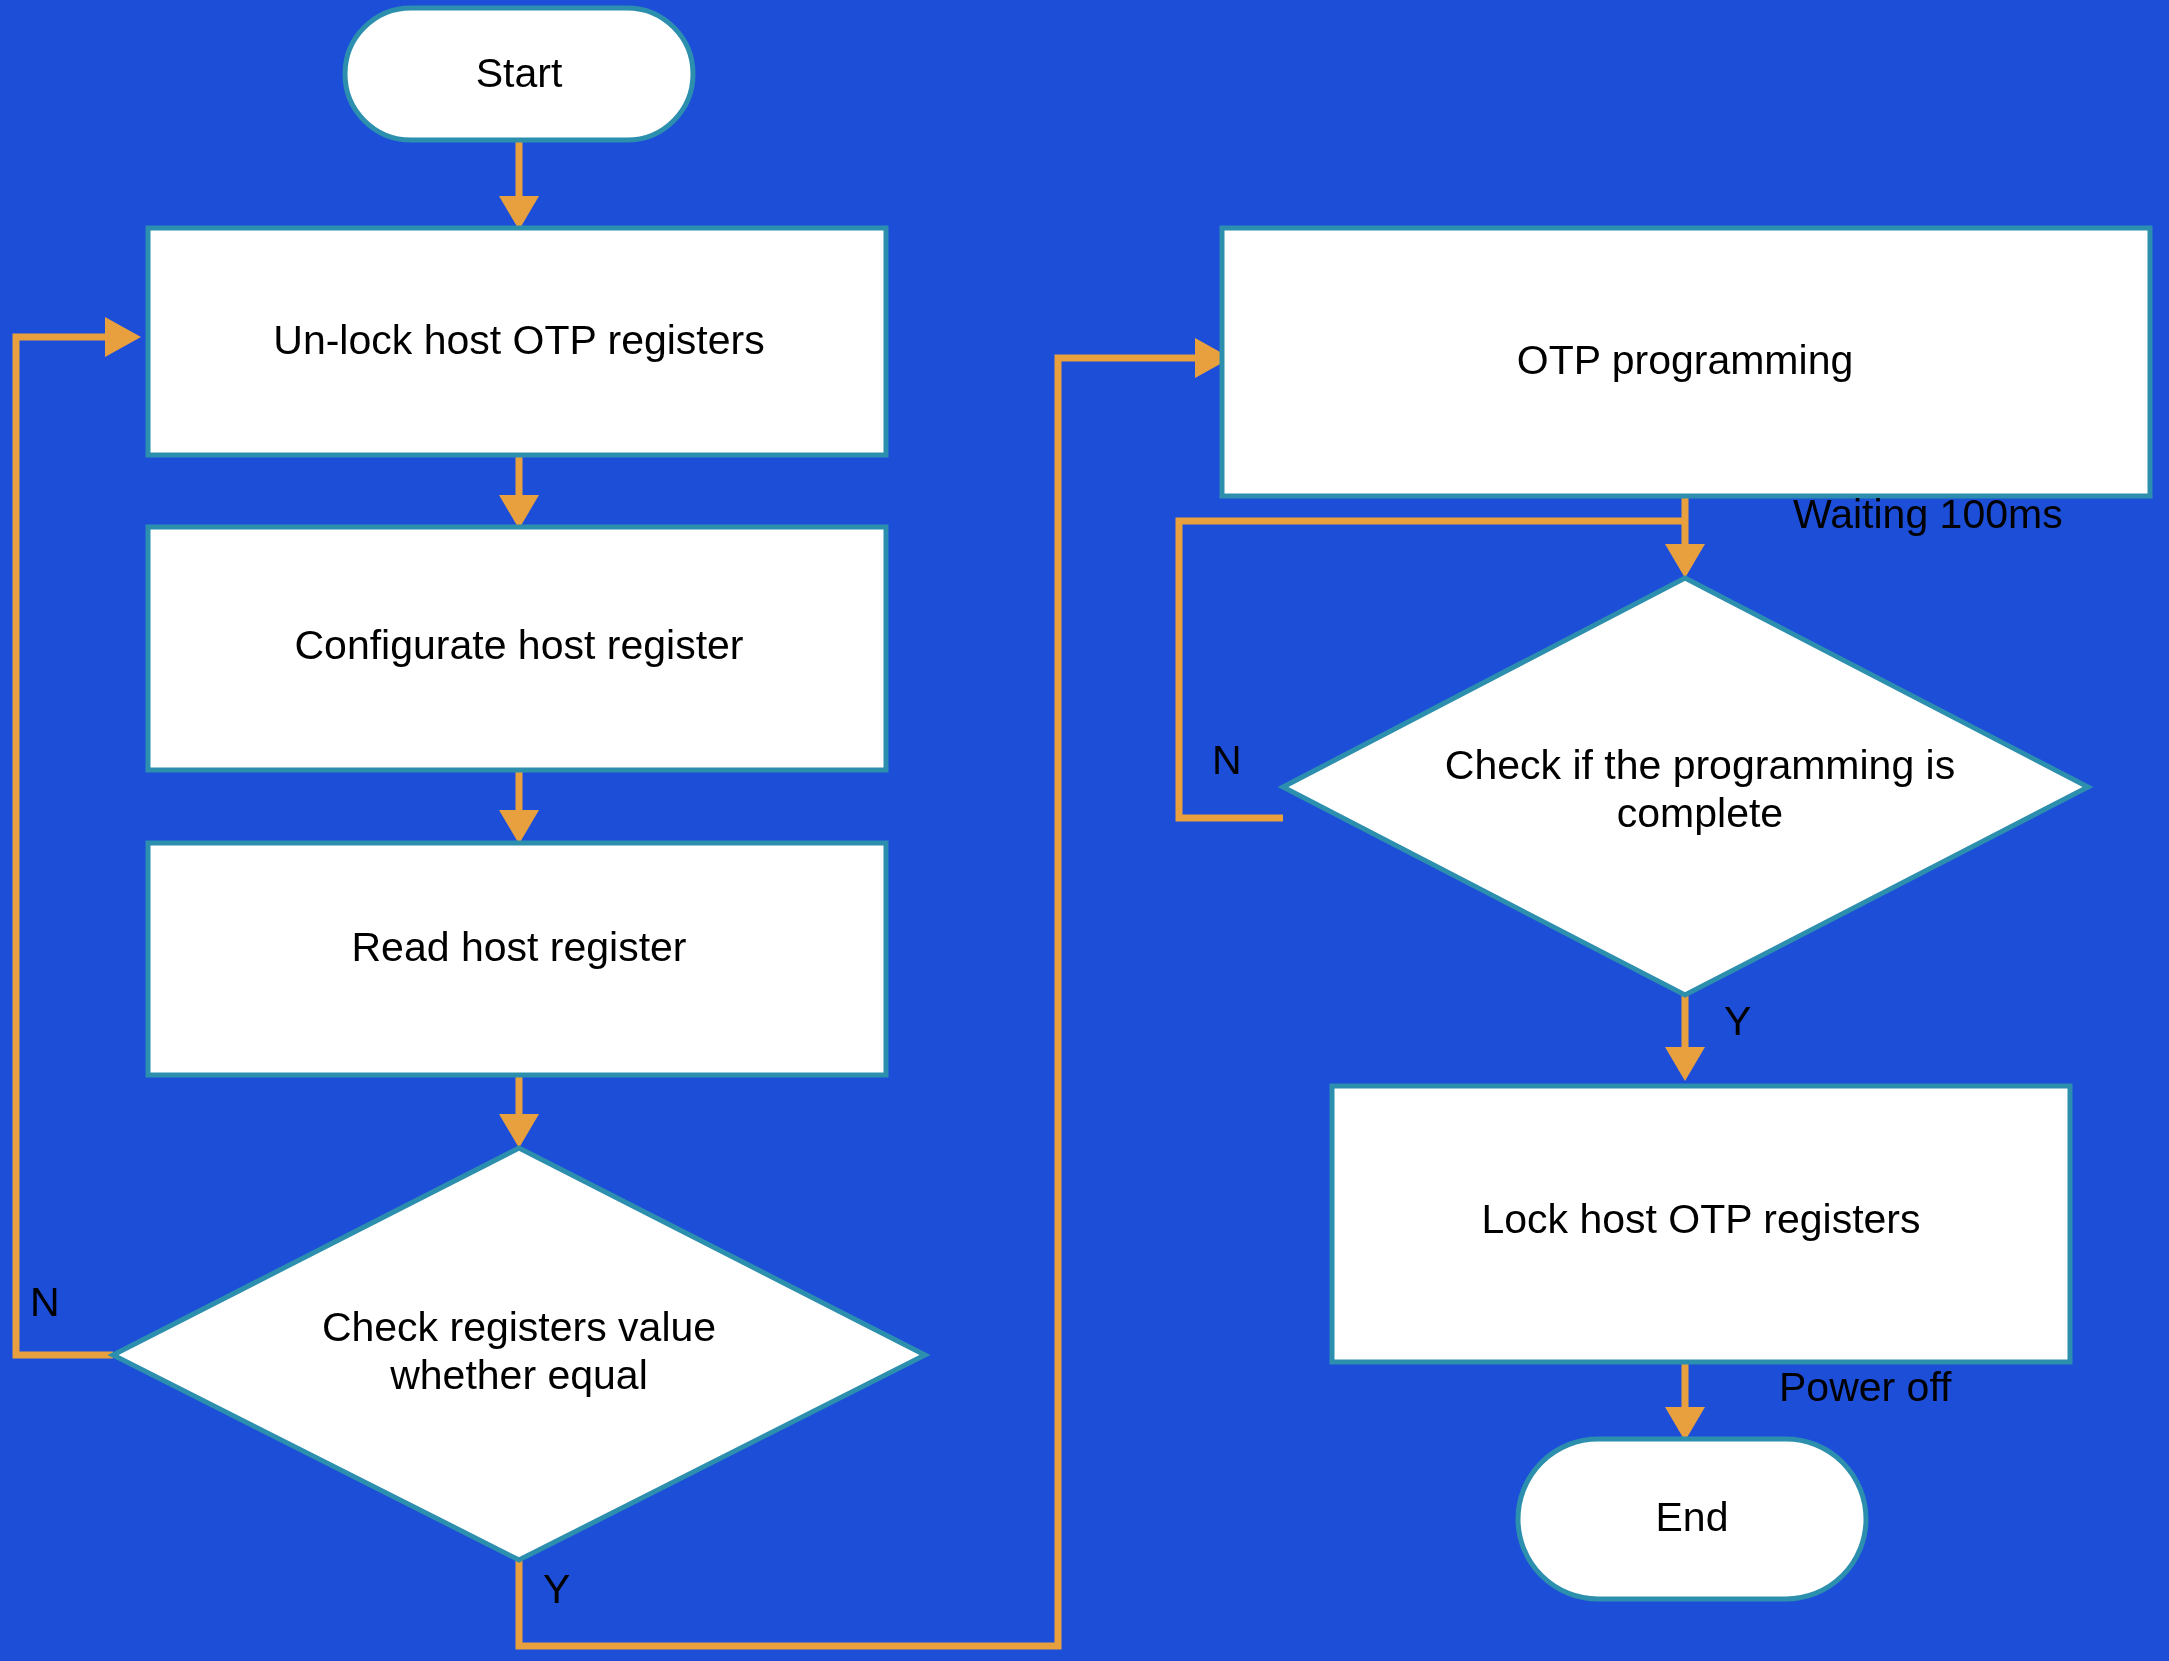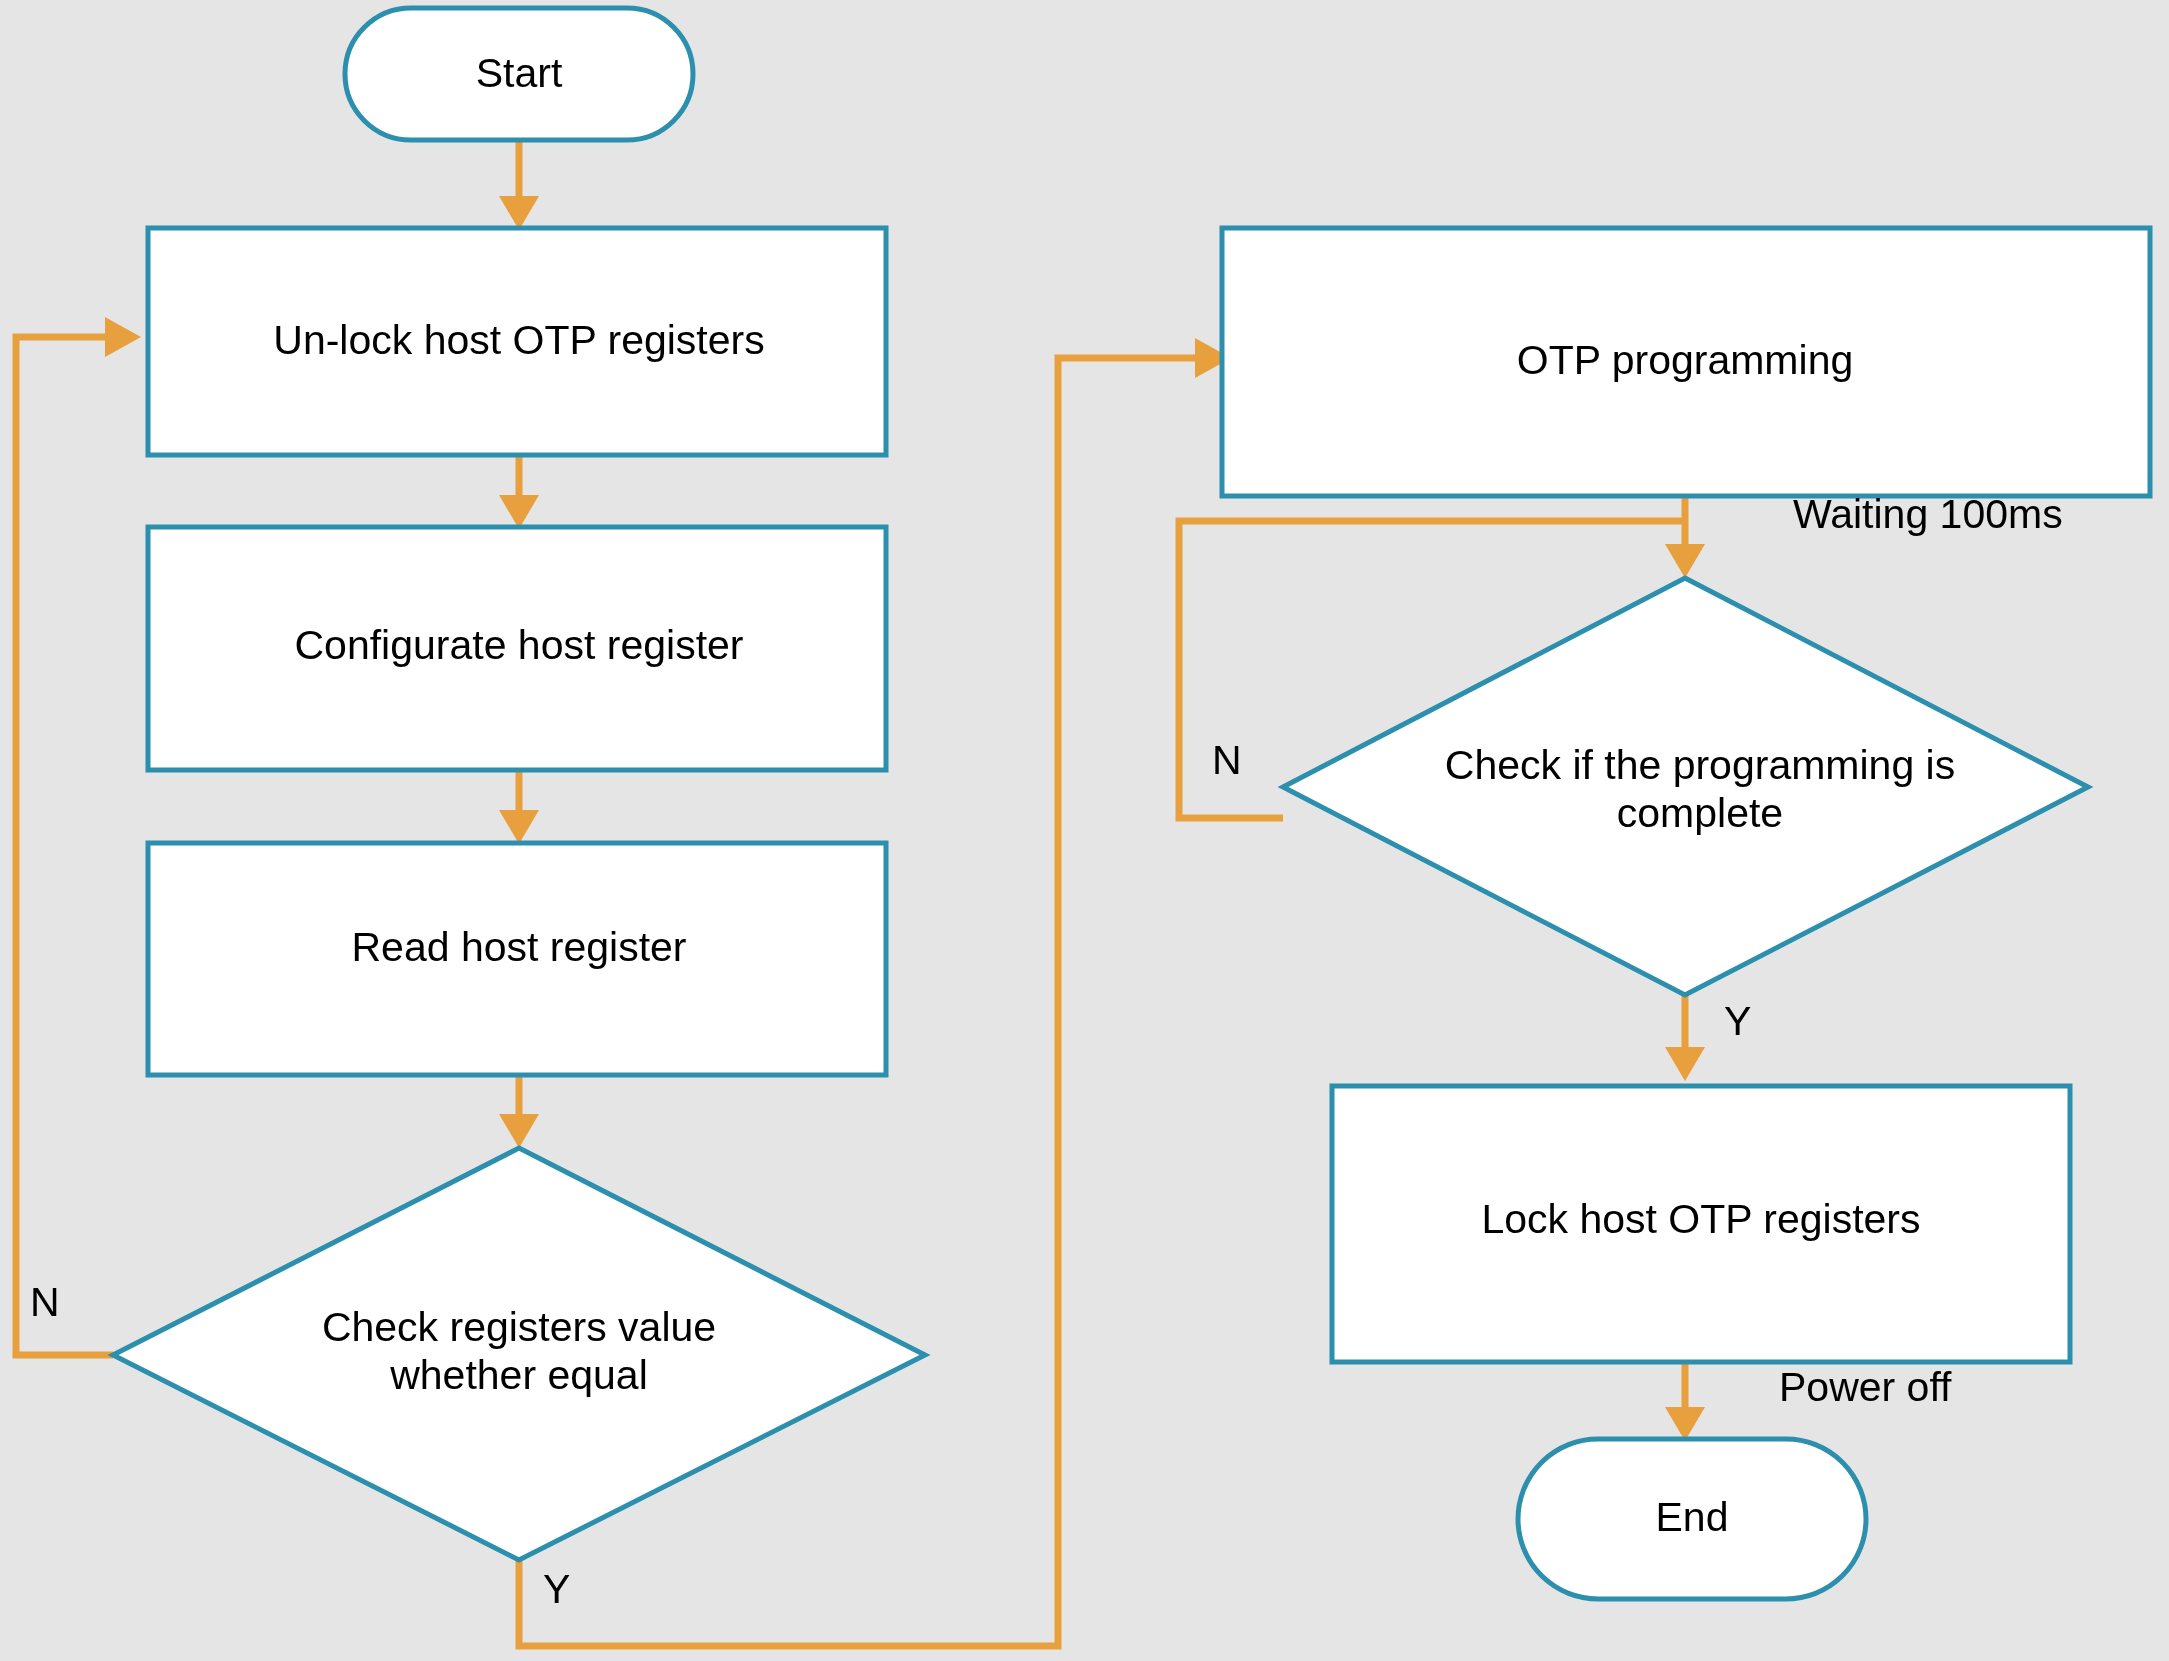--- a/index.html
+++ b/index.html
@@ -7,21 +7,21 @@
     padding: 0;
     background: #ffffff;
   }
   body {
     font-family: "Liberation Sans", sans-serif;
   }
   #canvas {
     position: relative;
     width: 2169px;
     height: 1661px;
-    background: #e5e5e5;
+    background: #1d4ed8;
     overflow: hidden;
   }
   svg#flow {
     position: absolute;
     top: 0;
     left: 0;
     width: 2169px;
     height: 1661px;
     display: block;
   }

